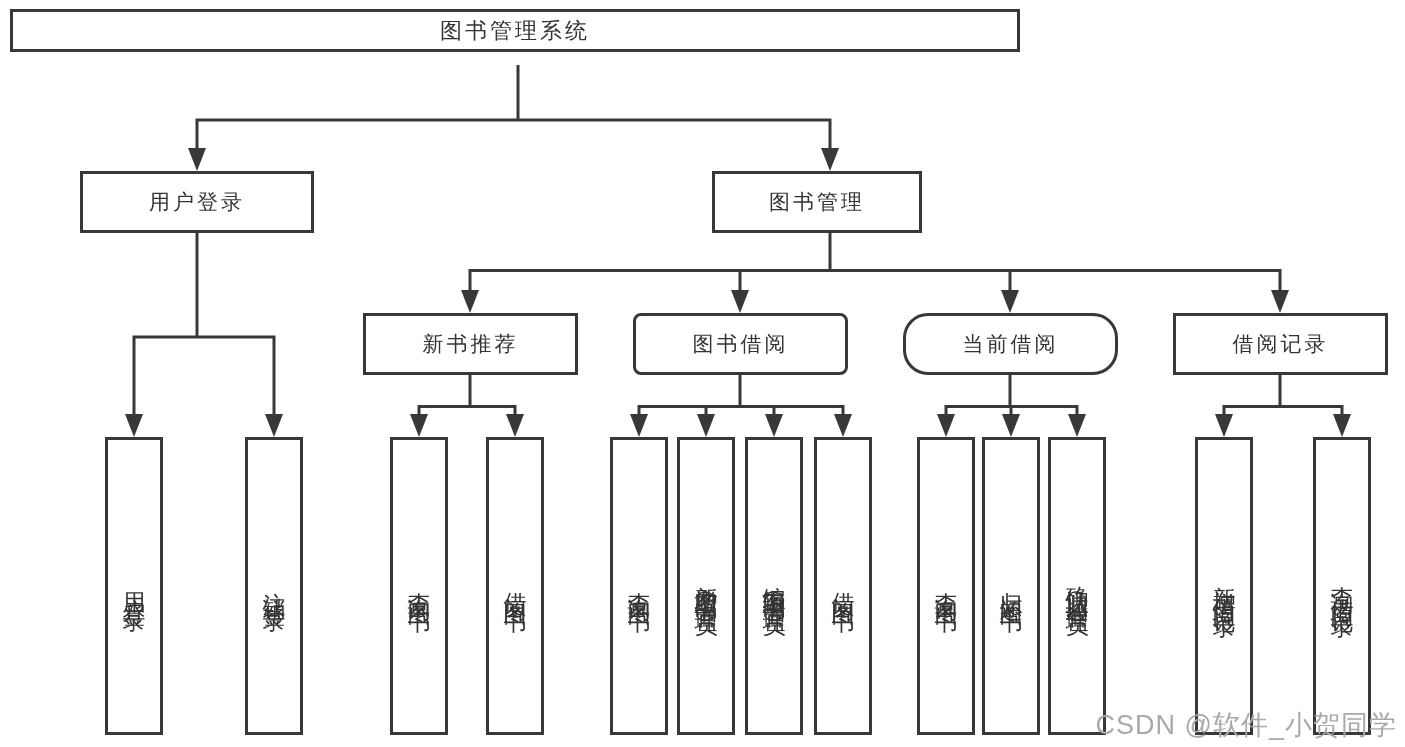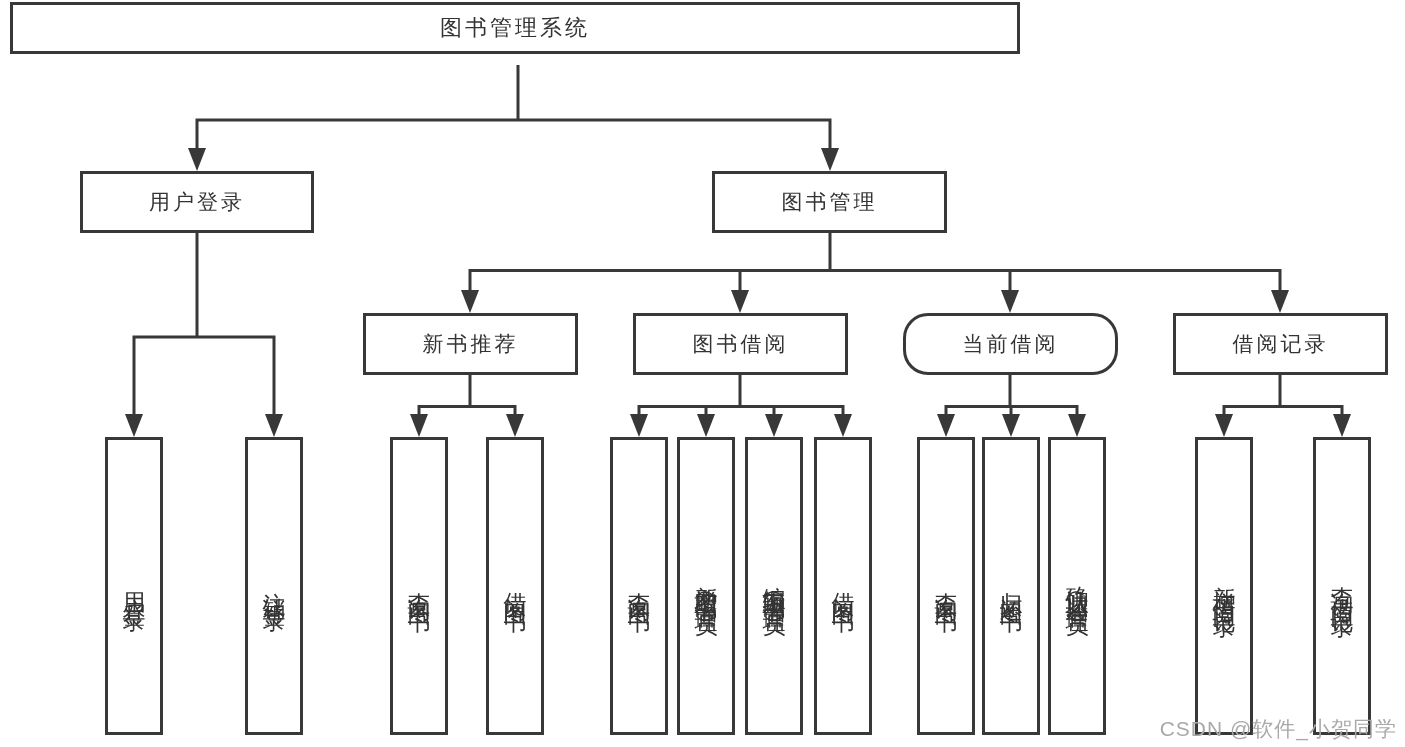--- a/index.html
+++ b/index.html
@@ -29,25 +29,25 @@
     color: #333333;
     display: flex;
     align-items: center;
     justify-content: center;
   }
   .hnode {
     font-size: 21px;
     letter-spacing: 3px;
     white-space: nowrap;
   }
-  .root-node   { left: 10px;  top: 2px;  width: 1010px; height: 52px; font-size: 22px; }
+  .root-node   { left: 10px;  top: 9px;  width: 1010px; height: 43px; font-size: 22px; }
   .n-user      { left: 80px;  top: 171px; width: 234px;  height: 62px; }
-  .n-mgmt     { left: 712px; top: 171px; width: 235px;  height: 62px; }
+  .n-mgmt     { left: 712px; top: 171px; width: 210px;  height: 62px; }
   .n-nb        { left: 363px; top: 313px; width: 215px;  height: 62px; font-family: Liberation Mono, monospace; }
-  .n-bb        { left: 633px; top: 313px; width: 215px;  height: 62px; }
+  .n-bb        { left: 633px; top: 313px; width: 215px;  height: 62px; border-radius: 8px; }
   .n-cb        { left: 903px; top: 313px; width: 215px;  height: 62px; border-radius: 25px; }
   .n-br        { left: 1173px; top: 313px; width: 215px; height: 62px; }
   .leaf {
     top: 437px;
     width: 58px;
     height: 298px;
     font-size: 23px;
     writing-mode: vertical-rl;
     text-orientation: mixed;
     letter-spacing: 6px;
@@ -63,21 +63,21 @@
   .l8  { left: 814px; }
   .l9  { left: 917px; }
   .l10 { left: 982px; }
   .l11 { left: 1048px; letter-spacing: 4px; }
   .l12 { left: 1195px; }
   .l13 { left: 1313px; }
   .watermark {
     position: absolute;
     right: 8px;
     bottom: 4px;
-    font-size: 21px;
+    font-size: 27px;
     color: #a9a9a9;
     letter-spacing: 1px;
     white-space: nowrap;
   }
 </style>
 </head>
 <body>
 
 <div class="canvas">
 

